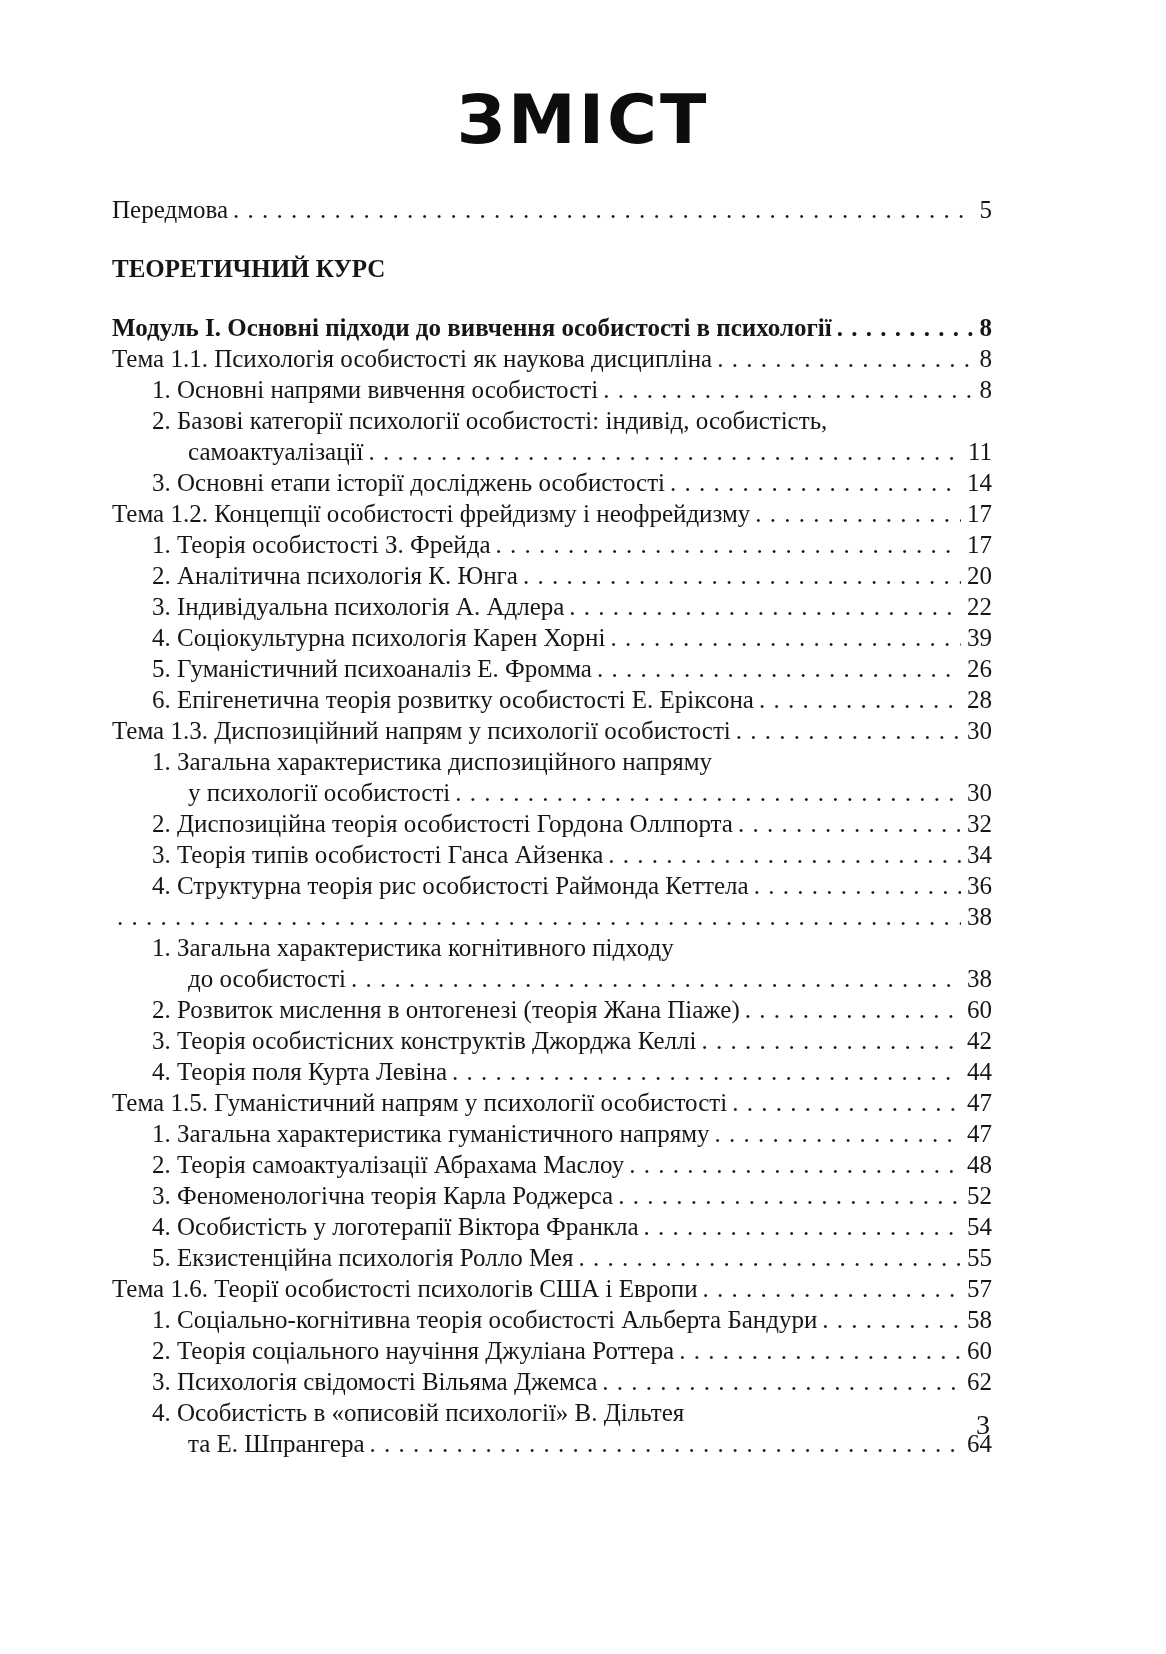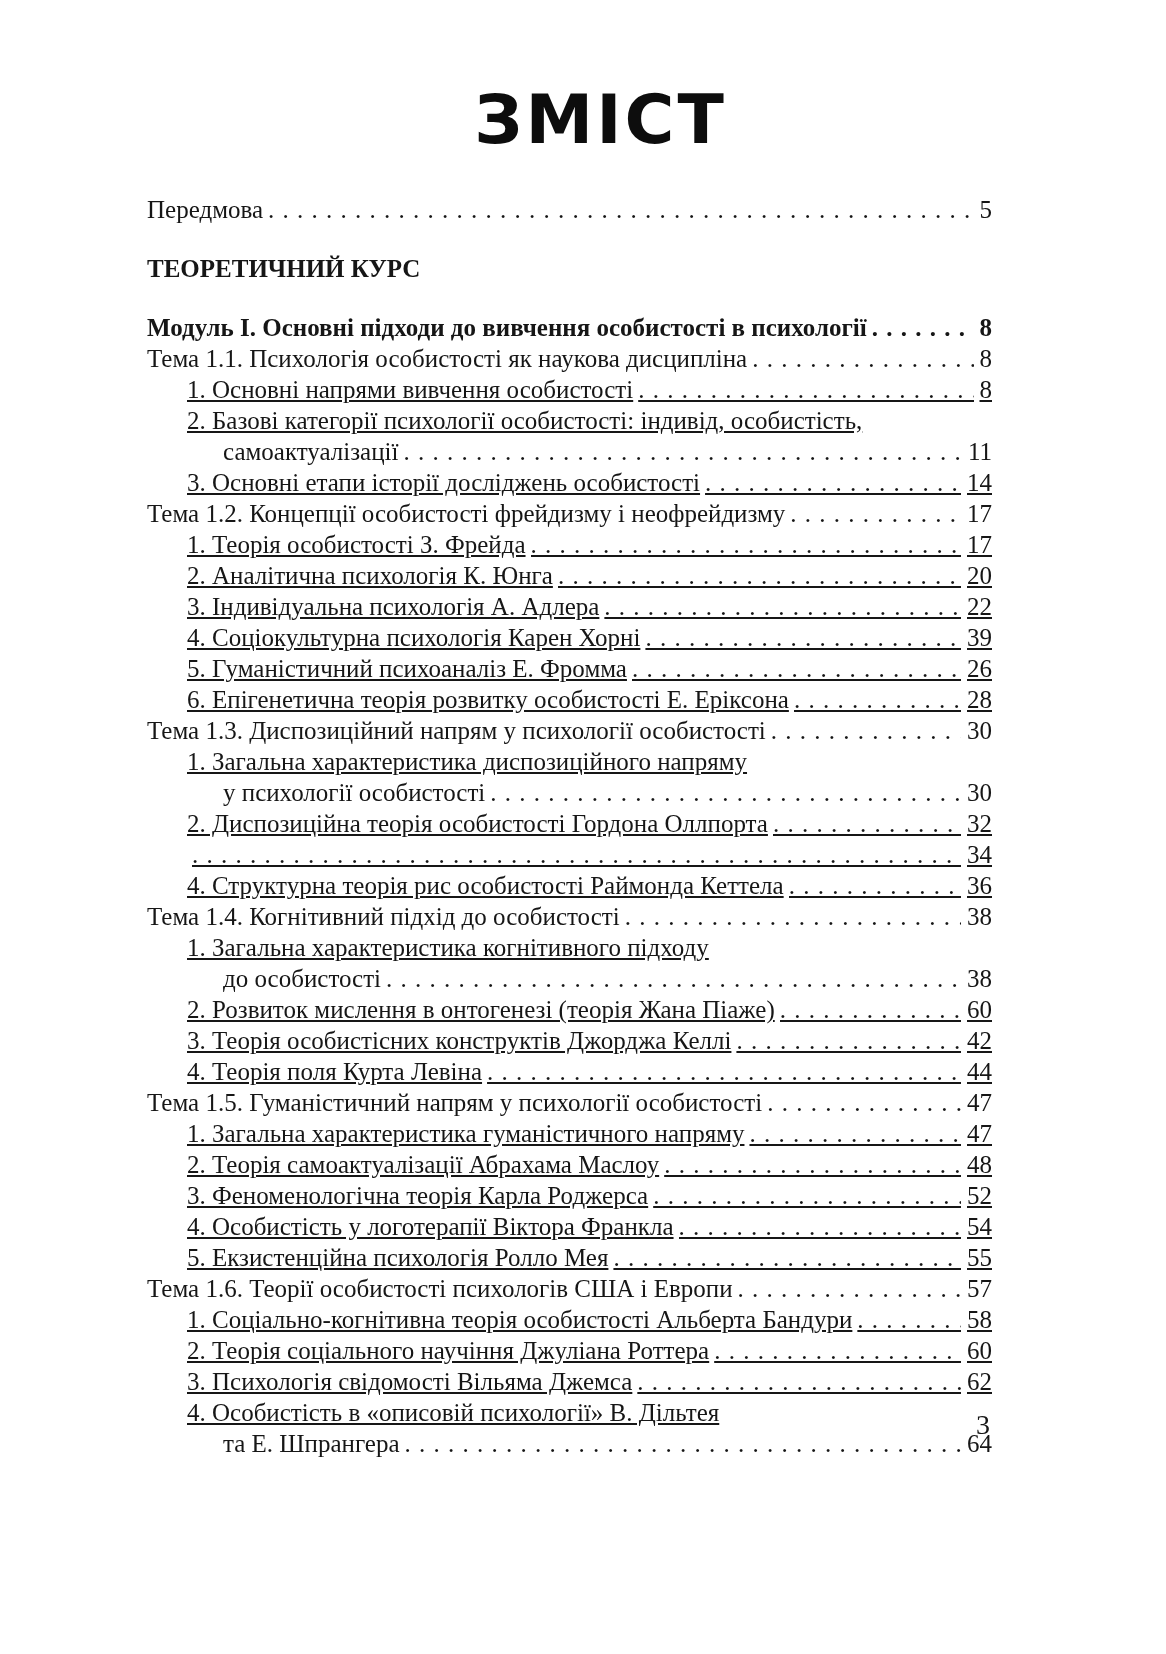--- a/index.html
+++ b/index.html
@@ -14,21 +14,20 @@
     color: #161616;
     overflow: hidden;
   }
   .page {
     position: relative;
     width: 1166px;
     height: 1654px;
     background: #ffffff;
     box-sizing: border-box;
     padding-top: 76px;
-    padding-left: 35px;
   }
   .title {
     margin: 0;
     text-align: center;
     font-family: "DejaVu Sans", "Liberation Sans", sans-serif;
     font-weight: 800;
     font-size: 68px;
     line-height: 88px;
     letter-spacing: 3px;
     color: #0d0d0d;
@@ -37,21 +36,21 @@
     margin: 30px 174px 0 112px; 
     font-size: 25px;
     line-height: 31px;
   }
   .toc-row {
     display: flex;
     align-items: baseline;
     height: 31px;
     white-space: nowrap;
   }
-  .toc-row.level-1 { padding-left: 40px; text-decoration: underline; }
+  .toc-row.level-1 { padding-left: 40px; }
   .toc-row.level-2 { padding-left: 76px; }
   .toc-row.bold { font-weight: bold; margin-top: 28px; }
   .toc-text { flex: 0 0 auto; }
   .toc-leader {
     flex: 1 1 auto;
     overflow: hidden;
     margin: 0 6px 0 5px;
     min-width: 0;
   }
   .toc-leader::after {
@@ -163,30 +162,30 @@
     <span class="toc-text">у психології особистості</span>
     <span class="toc-leader"></span>
     <span class="toc-page">30</span>
   </div>
       <div class="toc-row level-1">
     <span class="toc-text">2. Диспозиційна теорія особистості Гордона Оллпорта</span>
     <span class="toc-leader"></span>
     <span class="toc-page">32</span>
   </div>
       <div class="toc-row level-1">
+    <span class="toc-text">3. Теорія типів особистості Ганса Айзенка</span>
     <span class="toc-leader"></span>
     <span class="toc-page">34</span>
   </div>
       <div class="toc-row level-1">
     <span class="toc-text">4. Структурна теорія рис особистості Раймонда Кеттела</span>
     <span class="toc-leader"></span>
     <span class="toc-page">36</span>
   </div>
       <div class="toc-row level-0">
-    <span class="toc-text">Тема 1.4. Когнітивний підхід до особистості</span>
     <span class="toc-leader"></span>
     <span class="toc-page">38</span>
   </div>
       <div class="toc-row level-1">
     <span class="toc-text">1. Загальна характеристика когнітивного підходу</span>
 
   </div>
       <div class="toc-row level-2">
     <span class="toc-text">до особистості</span>
     <span class="toc-leader"></span>

